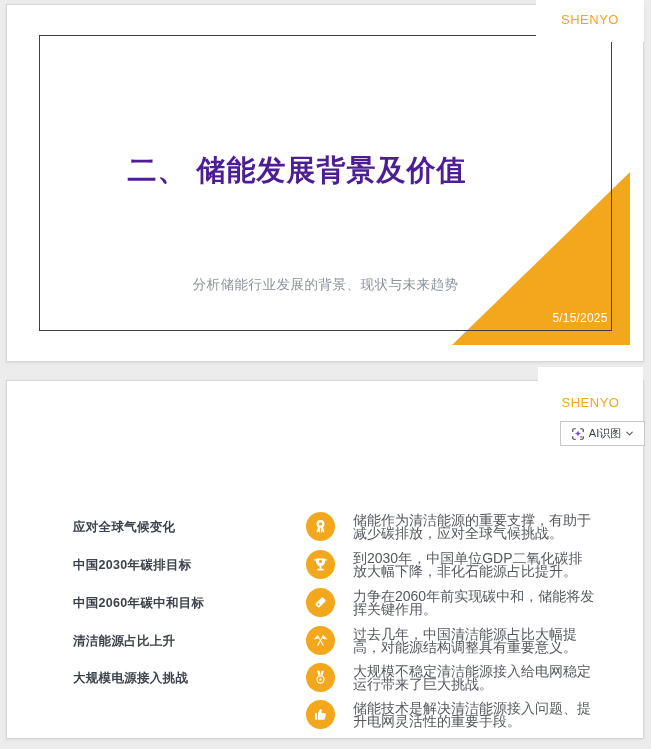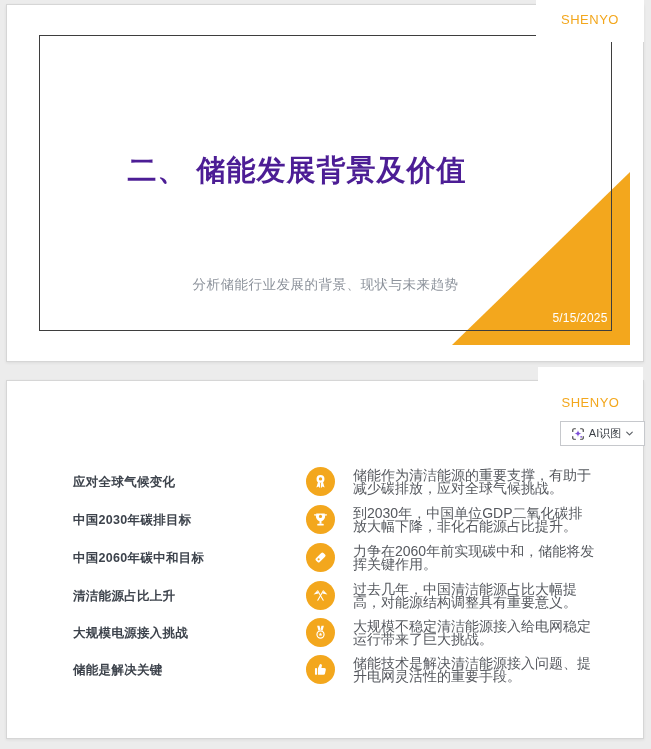--- a/index.html
+++ b/index.html
@@ -27,21 +27,21 @@
   .logo-box2 { left:538px; top:367px; width:105px; height:52px; padding-top:26px; }
   .logo-text { font-size:13px; font-weight:400; color:#f3a71d; letter-spacing:.5px; }
 
   .ai-button { position:absolute; left:560px; top:421px; width:85px; height:25px; z-index:5;
                background:#fff; border:1px solid #c6c8cc; border-radius:0;
                display:flex; align-items:center; justify-content:center; gap:4px; cursor:pointer; }
   .ai-button .ai-label { font-size:11px; color:#3a3f45; }
 
   .title2 { position:absolute; left:21px; top:402px; font-size:15px; font-weight:700; color:#3c434b; z-index:3; letter-spacing:.5px; }
 
-  .row { position:absolute; left:6px; width:592px; height:40px; z-index:3; }
+  .row { position:absolute; left:6px; width:592px; height:40px; z-index:3;margin-top:45px; }
   .row-label { position:absolute; left:67px; top:0; height:40px; display:flex; align-items:center;
                font-size:12.5px; font-weight:700; color:#3d434c; letter-spacing:.3px; }
   .row-icon { position:absolute; left:300px; top:5px; width:29px; height:29px; border-radius:50%;
               background:#f3a71d; display:flex; align-items:center; justify-content:center; }
   .row-desc { position:absolute; left:347px; top:0; width:243px; height:40px; display:flex; align-items:center;
               font-size:14px; line-height:13.5px; color:#55585e; }
 </style>
 </head>
 <body>
 
@@ -153,21 +153,20 @@
         <circle cx="12" cy="14.8" r="5" fill="none" stroke="#fff" stroke-width="1.7"></circle>
         <polygon points="12,12 12.76,13.75 14.66,13.93 13.24,15.2 13.65,17.07 12,16.1 10.35,17.07 10.76,15.2 9.34,13.93 11.24,13.75" fill="#fff"></polygon>
       </svg>
     </div>
     <div class="row-desc">
         <span>大规模不稳定清洁能源接入给电网稳定运行带来了巨大挑战。</span>
       </div>
   </div>
 
   <div class="row" style="top:650px">
-    <div class="row-label">储能是解决关键</div>
     <div class="row-icon">
       <svg width="17" height="17" viewBox="0 0 24 24">
         <rect x="4.2" y="10" width="3" height="9.5" rx="1.2" fill="#fff"></rect>
         <path d="M8.4 19.5h7.9a2.1 2.1 0 0 0 2.06-1.68l1.15-5.3A2.1 2.1 0 0 0 17.45 10h-4.1l.67-3.5a1.8 1.8 0 0 0-3.28-1.33L8.4 10.2Z" fill="#fff"></path>
       </svg>
     </div>
     <div class="row-desc">
         <span>储能技术是解决清洁能源接入问题、提升电网灵活性的重要手段。</span>
       </div>
   </div>

